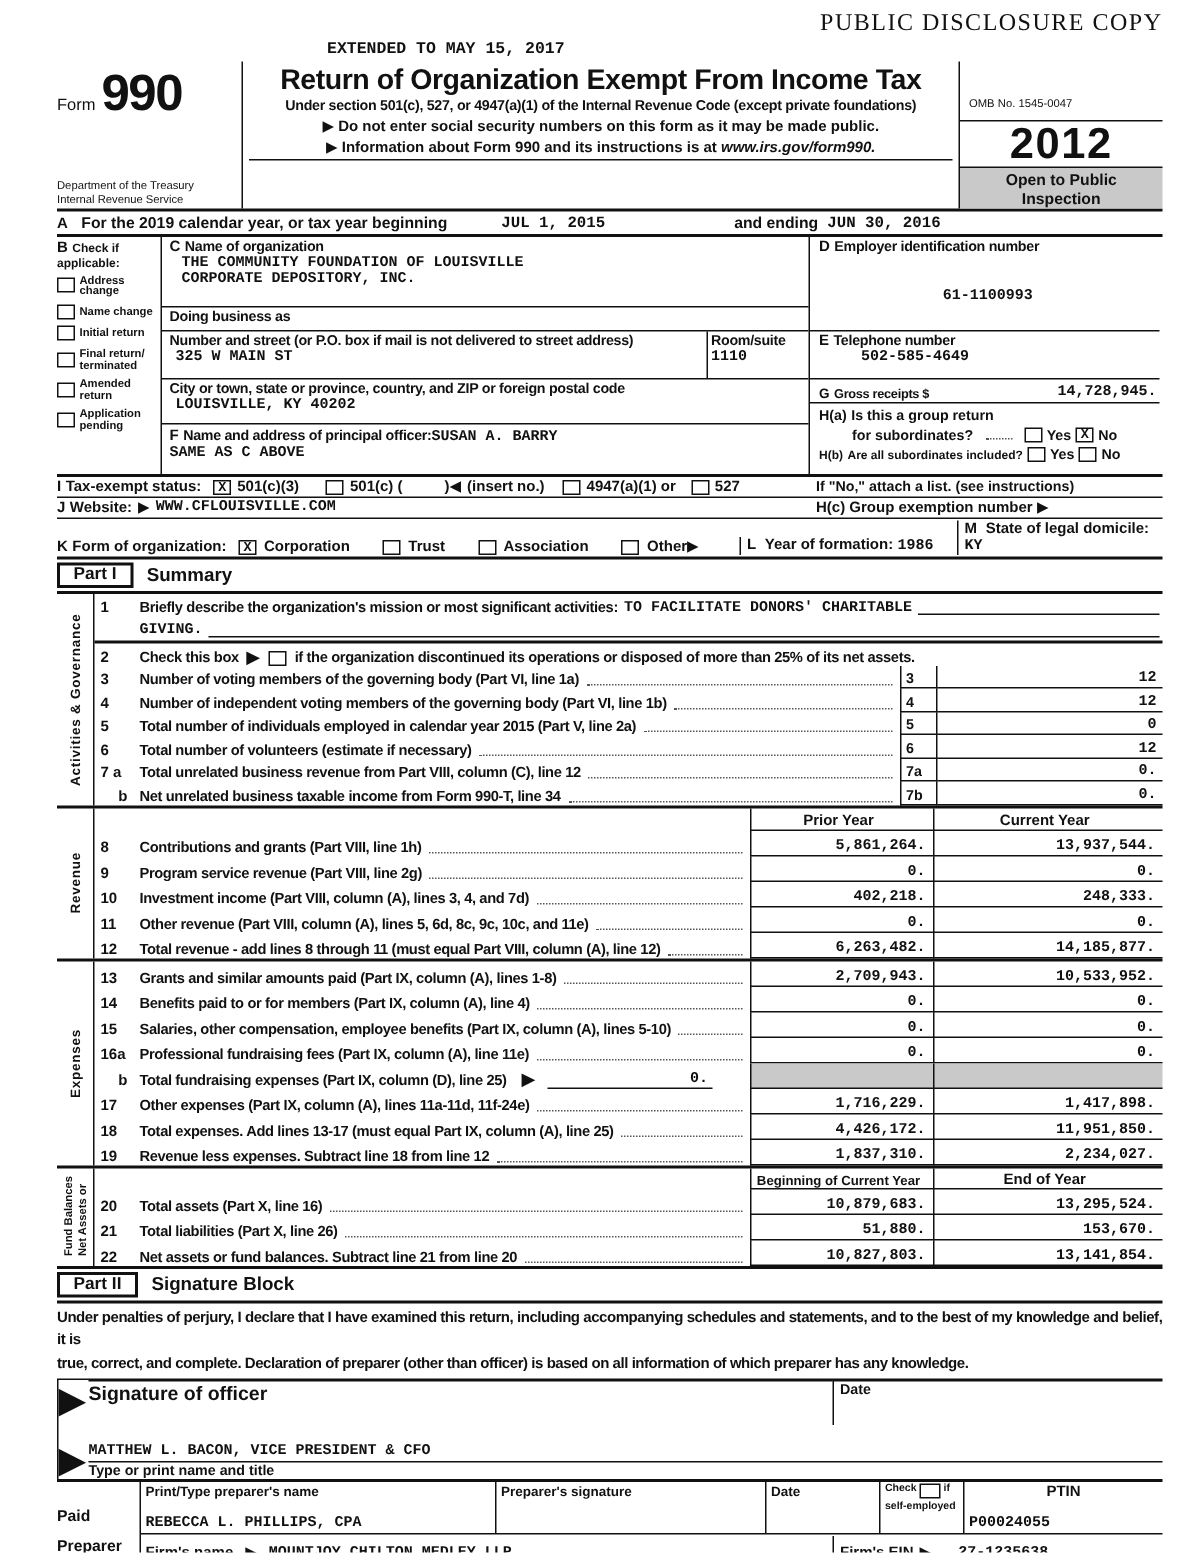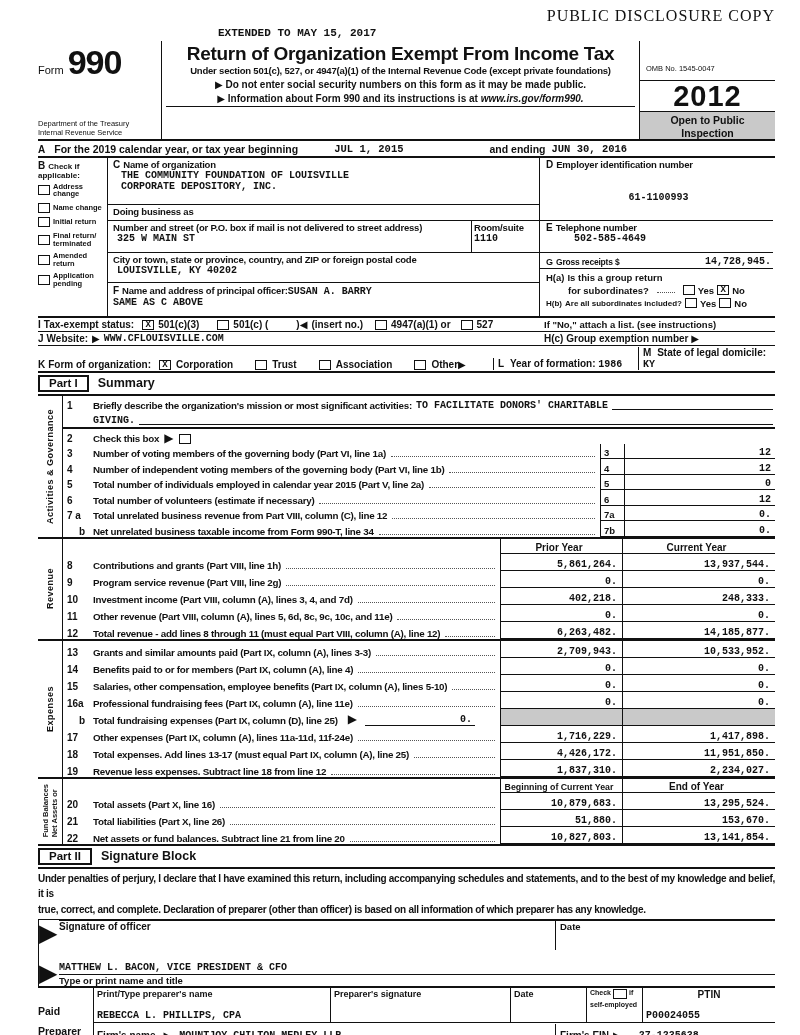--- a/index.html
+++ b/index.html
@@ -91,21 +91,21 @@
   .l1r { display: flex; align-items: flex-end; height: 15px; }
 
   
   .perjury { font-weight: bold; font-size: 10px; letter-spacing: -0.3px; line-height: 1.55; padding: 2px 0; border-bottom: 1.3px solid #111; }
   .signblk { display: flex; border-bottom: 2.5px solid #111; }
   .signlbl { width: 55px; font-weight: bold; font-size: 11.5px; padding: 8px 0 4px 2px; line-height: 1.9; flex: none; }
   .signbody { flex: 1; border-left: 1.5px solid #111; display: flex; flex-direction: column; }
   .sigrow1 { display: flex; height: 30px; }
   .bigarr { font-family: "DejaVu Sans", sans-serif; font-size: 24px; line-height: 26px; flex: none; width: 20px; }
   .sigline { flex: 1; border-top: 0; }
-  .sigline .cap { font-weight: bold; font-size: 10px; border-top: 1.2px solid #111; }
+  .sigline .cap { font-weight: bold; font-size: 13px; border-top: 1.2px solid #111; }
   .datecell { width: 220px; border-left: 1.3px solid #111; border-top: 1.2px solid #111; font-weight: bold; font-size: 9.5px; padding-left: 4px; flex: none; }
   .sigrow2 { display: flex; height: 34px; margin-top: 2px; }
   .typed { flex: 1; display: flex; flex-direction: column; justify-content: flex-end; }
   .typed .nm { padding-bottom: 1px; }
   .typed .cap { font-weight: bold; font-size: 9.5px; border-top: 1.2px solid #111; }
 
   .prepblk { display: flex; border-bottom: 2.5px solid #111; }
   .preplbl { width: 55px; font-weight: bold; font-size: 10.5px; padding: 14px 0 2px 0; line-height: 1.9; flex: none; }
   .prepbody { flex: 1; border-left: 1.5px solid #111; display: flex; flex-direction: column; }
   .prow1 { display: flex; height: 35px; border-bottom: 1.3px solid #111; }
@@ -334,20 +334,21 @@
           <span class="snum"></span>
           <span class="val">GIVING.</span>
           <span class="fill"></span>
         </div>
       </div>
       <div class="srow" style="height:15px">
         <span class="snum">2</span>
         <span class="slbl">Check this box</span>
         <span class="arr" style="margin:0 6px 0 5px;font-size:12px">▶</span>
         <span class="cb" style="margin-right:5px"></span>
+        <span class="slbl">if the organization discontinued its operations or disposed of more than 25% of its net assets.</span>
       </div>
       <div class="srow">
         <span class="snum">3</span>
         <span class="slbl">Number of voting members of the governing body (Part VI, line 1a)</span>
             <span class="lead"></span>
         <span class="gbox">3</span>
         <span class="gval val">12</span>
       </div>
       <div class="srow">
         <span class="snum">4</span>
@@ -435,21 +436,21 @@
     </div>
   </div>
 
   <div class="section">
     <div class="side">
           <span class="vert">Expenses</span>
         </div>
     <div class="sbody">
       <div class="arow">
         <span class="snum">13</span>
-        <span class="slbl">Grants and similar amounts paid (Part IX, column (A), lines 3-3)</span>
+        <span class="slbl">Grants and similar amounts paid (Part IX, column (A), lines 1-8)</span>
             <span class="lead"></span>
         <span class="pcol val">2,709,943.</span>
         <span class="ccol val">10,533,952.</span>
       </div>
       <div class="arow">
         <span class="snum">14</span>
         <span class="slbl">Benefits paid to or for members (Part IX, column (A), line 4)</span>
             <span class="lead"></span>
         <span class="pcol val">0.</span>
         <span class="ccol val">0.</span>

